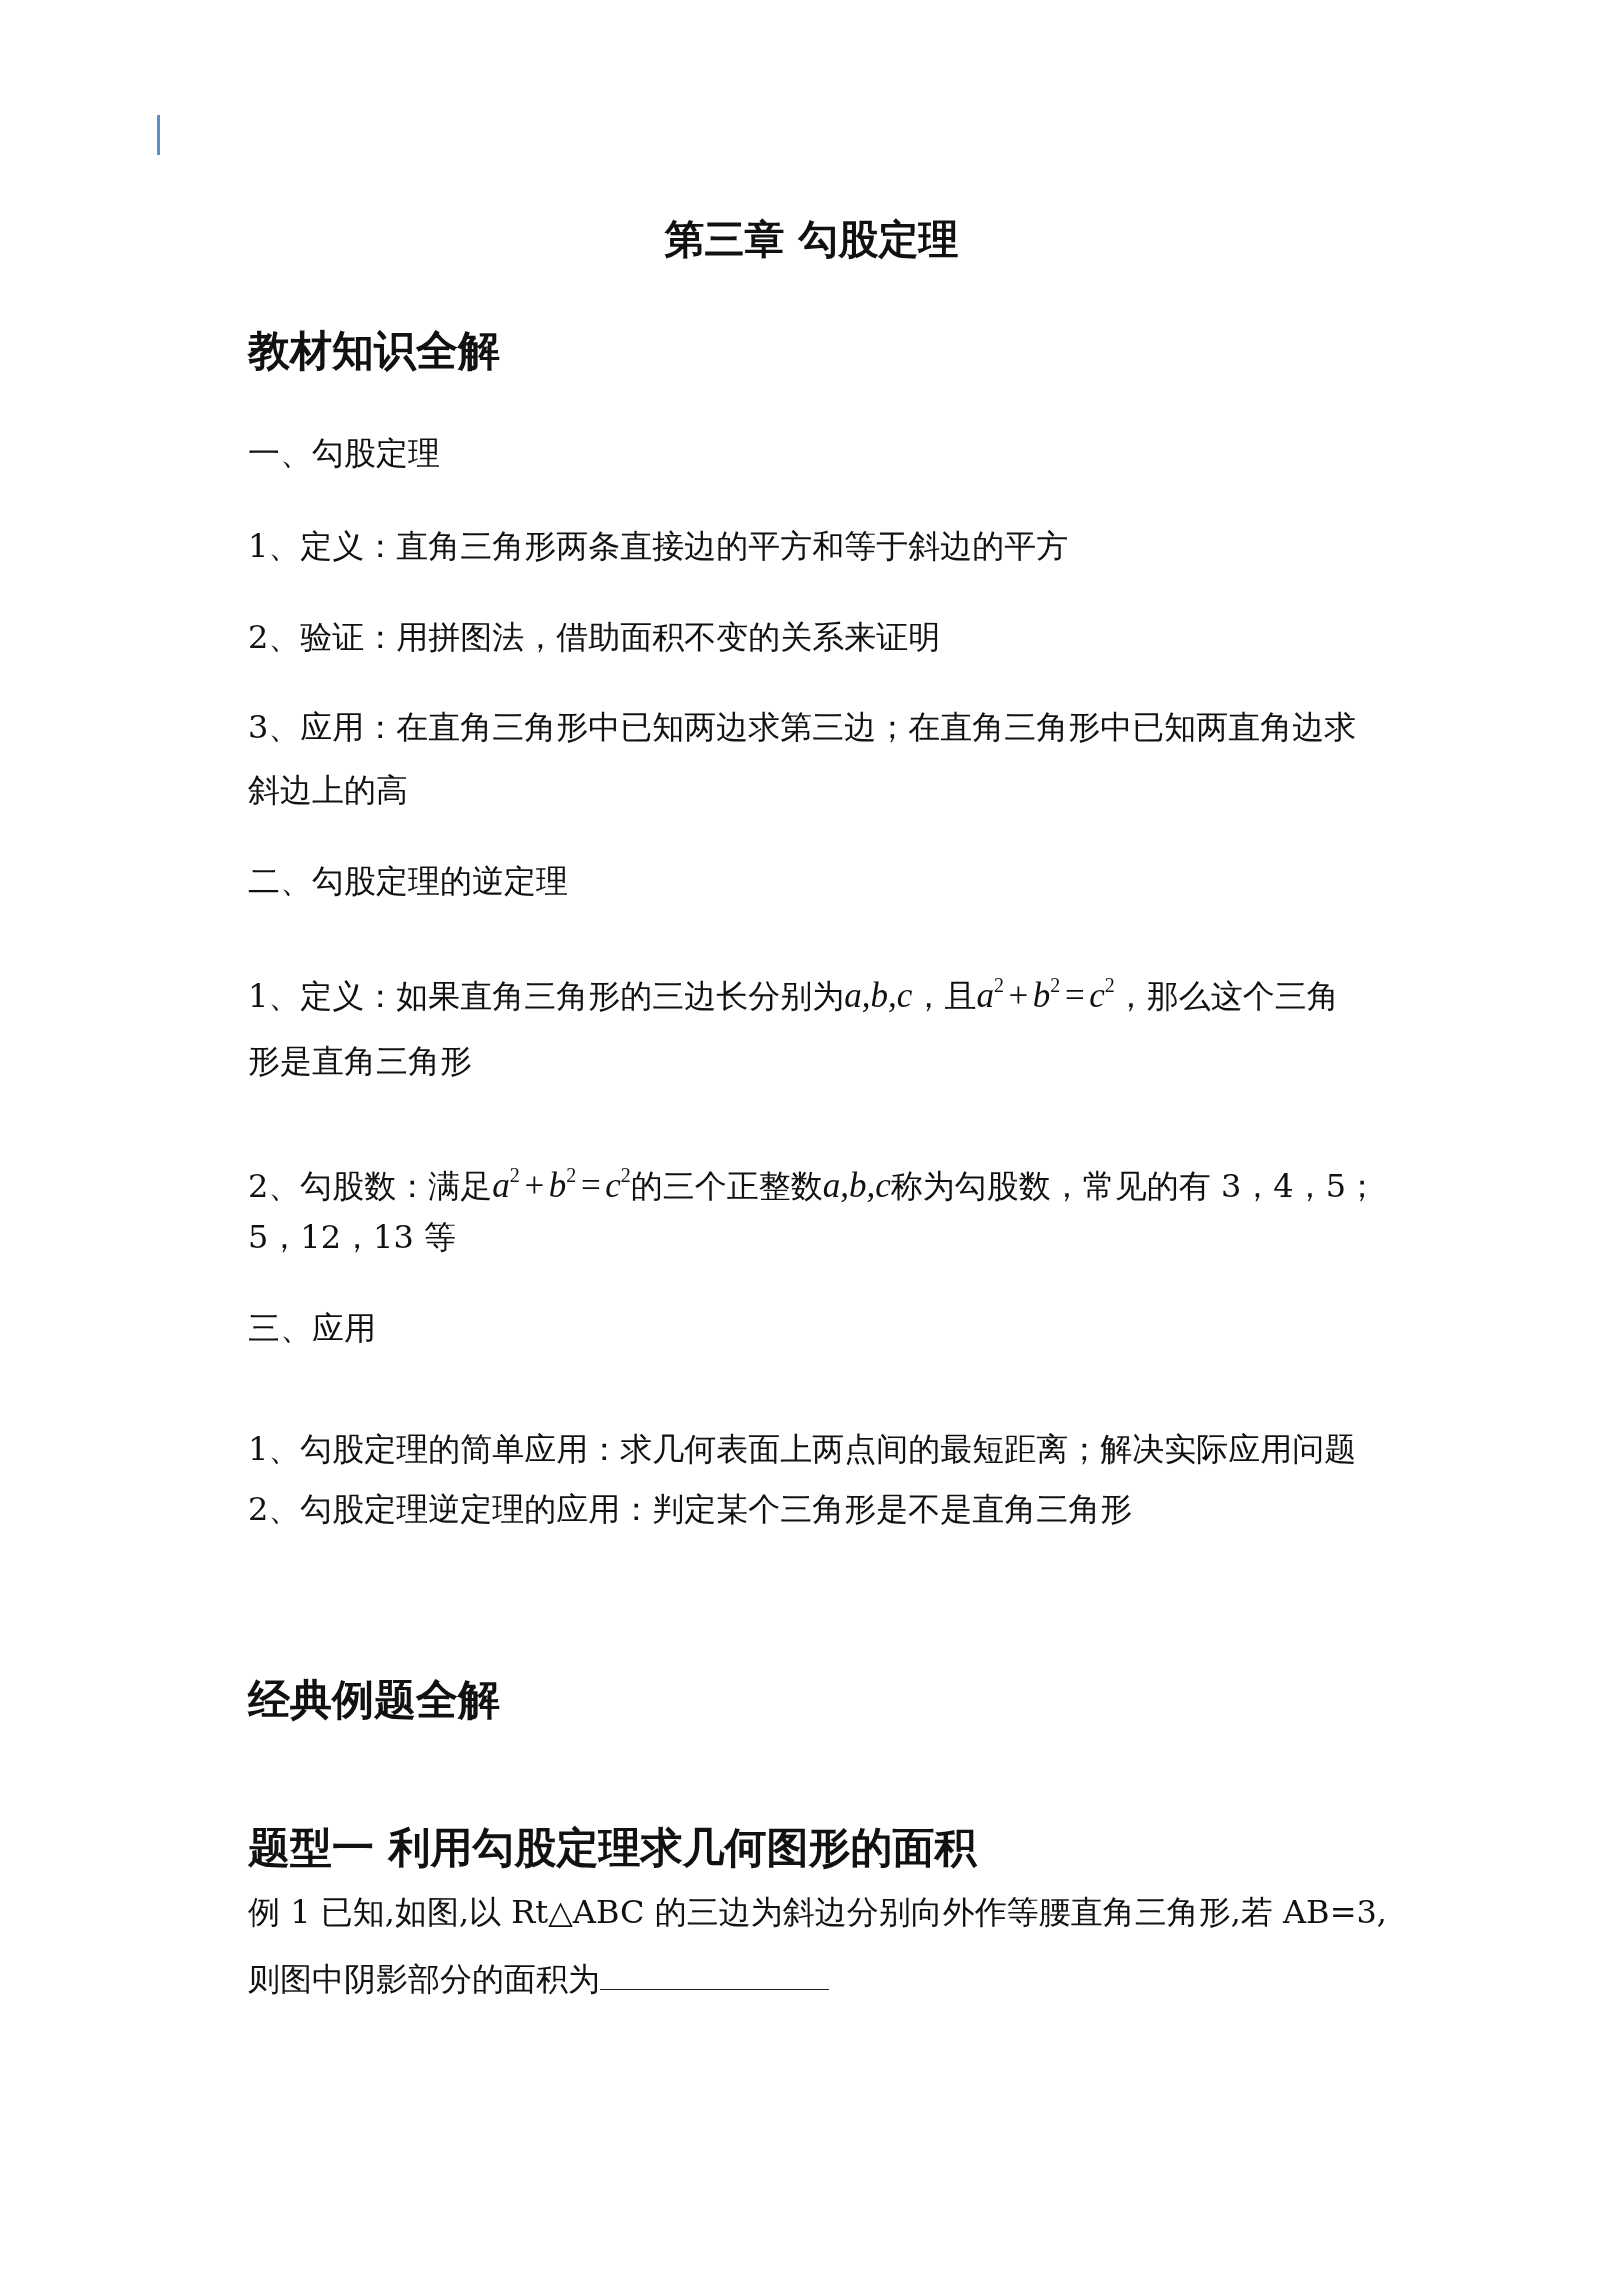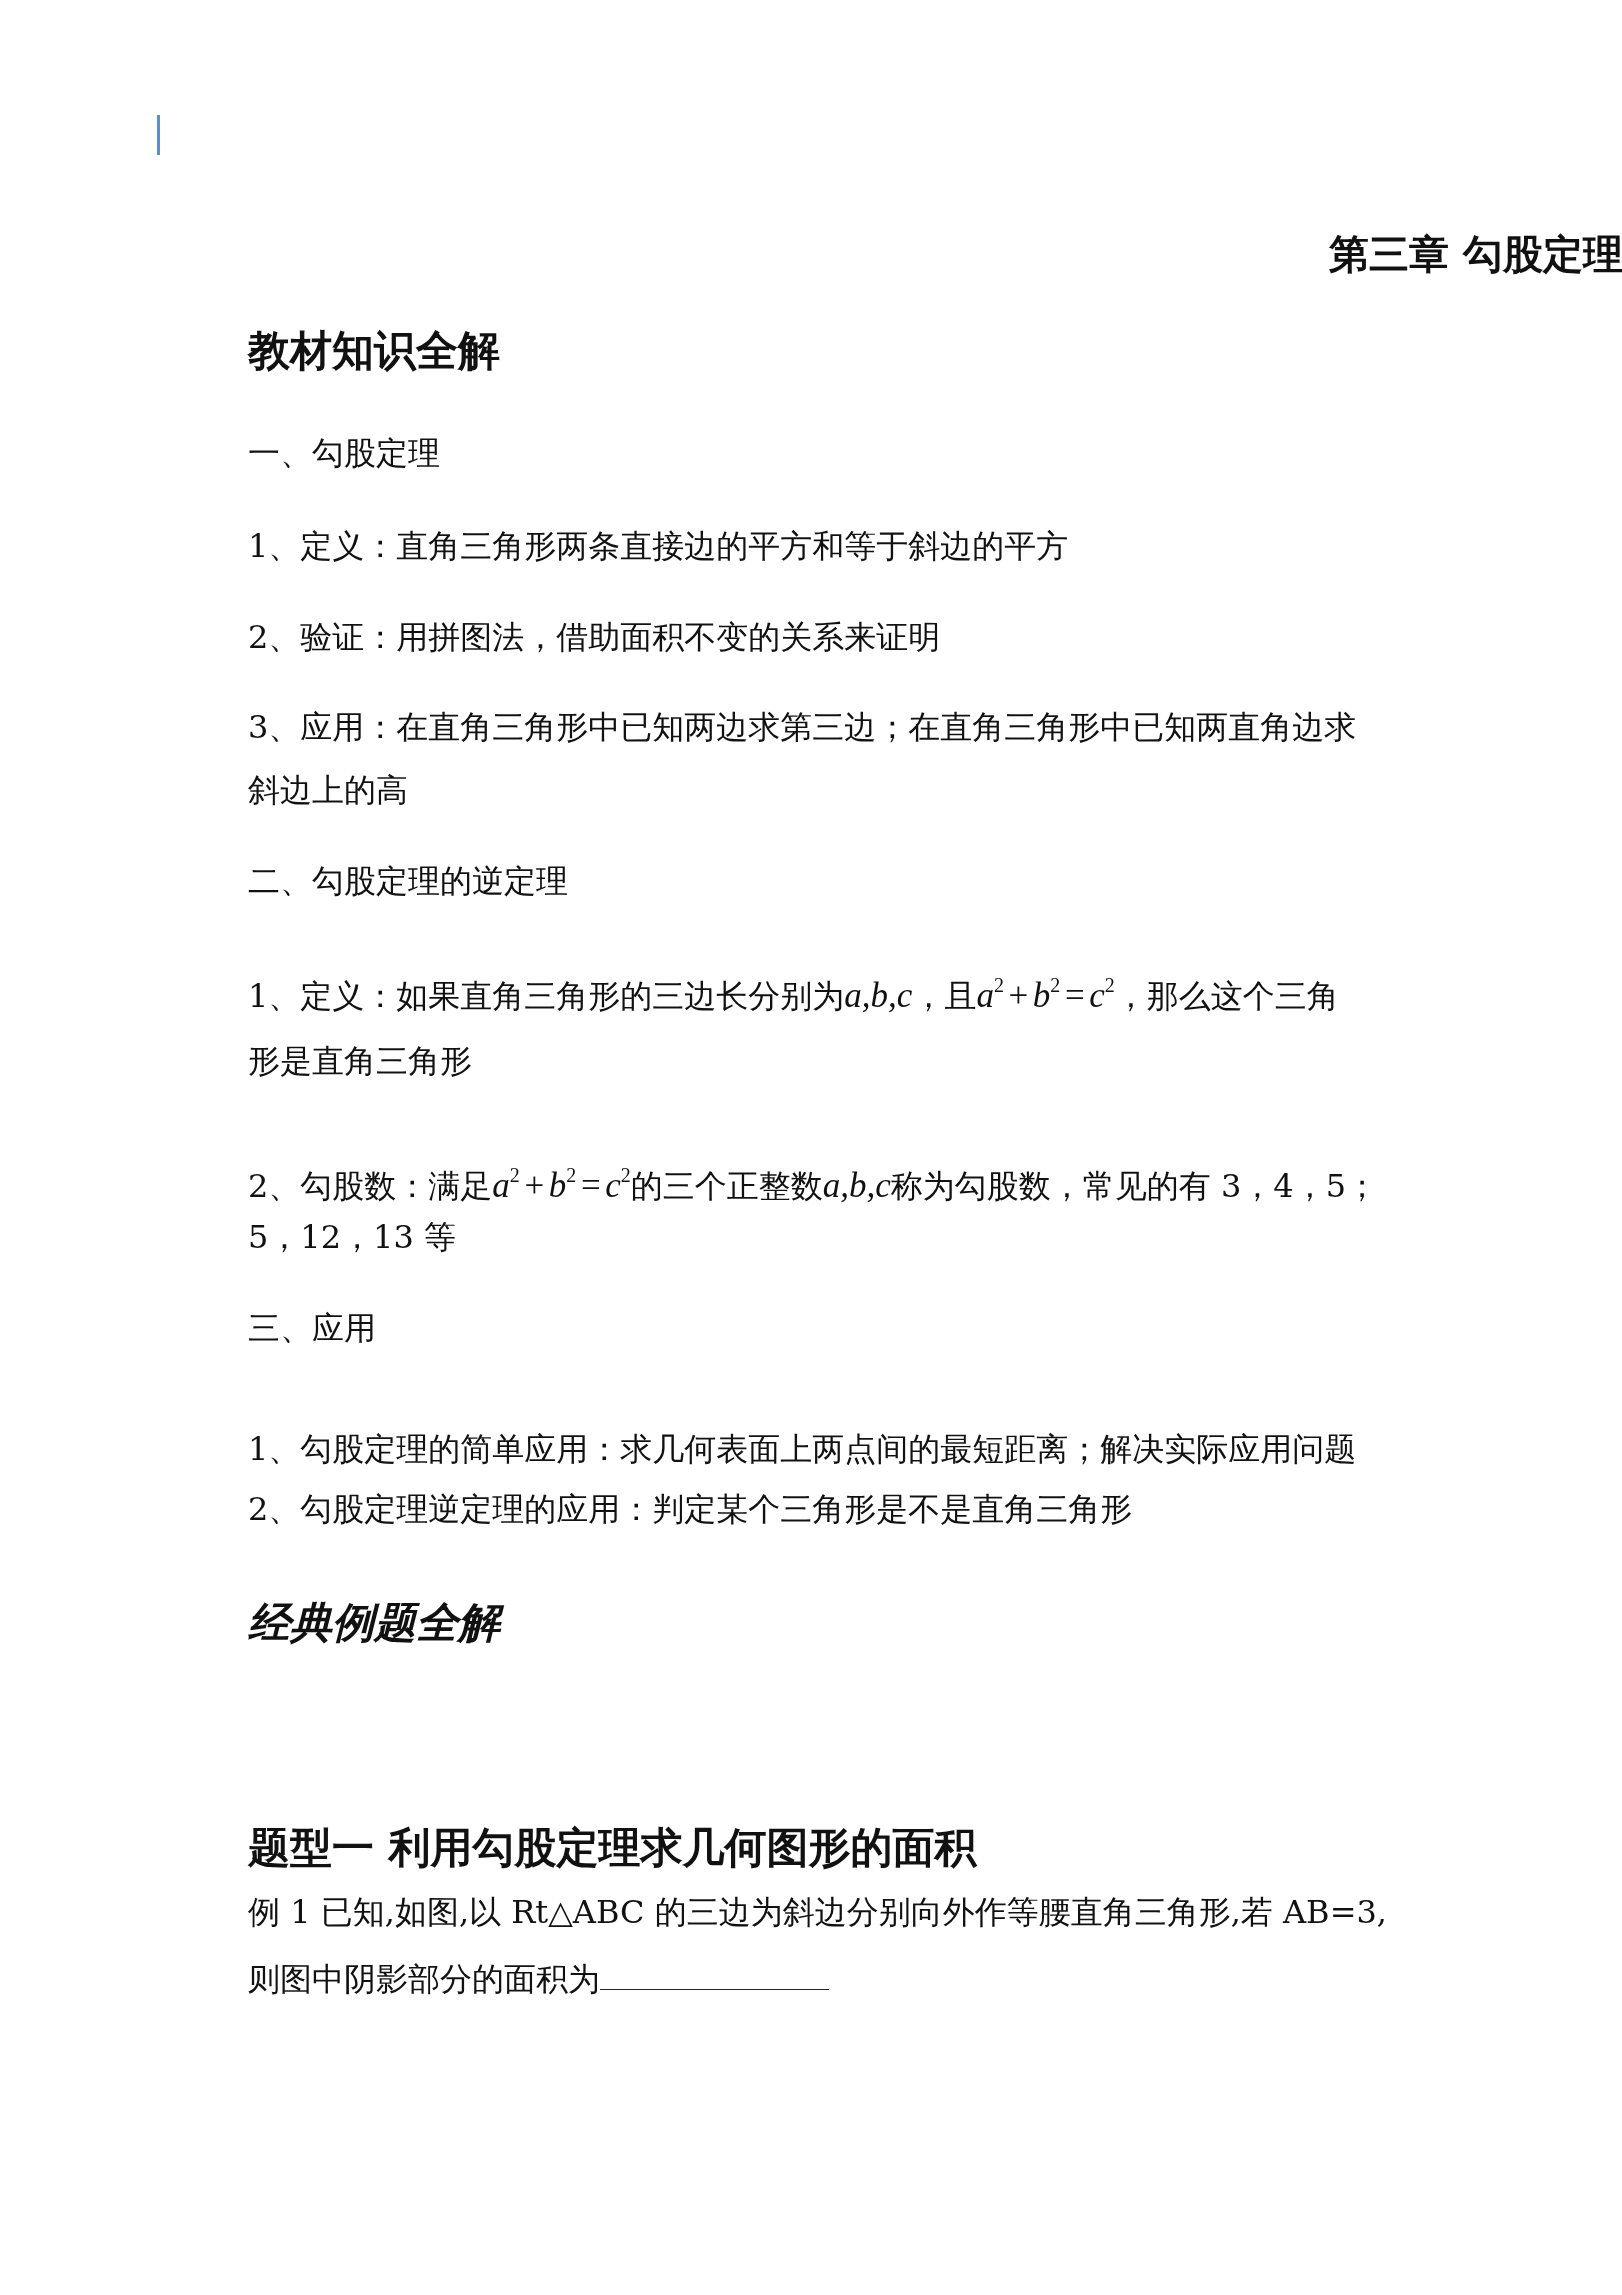--- a/index.html
+++ b/index.html
@@ -14,21 +14,21 @@
   .math { font-family: "Liberation Serif", "DejaVu Serif", serif; font-style: italic; font-size: 35px; }
   .math sup { font-size: 20px; font-style: normal; vertical-align: 15.4px; line-height: 0; }
   .op { font-family: "Liberation Serif", "DejaVu Serif", serif; font-style: normal; font-size: 35px; padding: 0 4.6px; }
   .blank { display: inline-block; width: 229px; border-bottom: 1.5px solid #222; height: 28px; vertical-align: baseline; }
 </style>
 </head>
 <body>
 
 <div class="cursor-bar"></div>
 
-<div class="line h-title" style="top:234px;text-align:right;">第三章  勾股定理</div>
+<div class="line h-title" style="top:219px;">第三章  勾股定理</div>
 
 <div class="line h-section" style="top:330px;">教材知识全解</div>
 
 <div class="line body" style="top:437px;">一、勾股定理</div>
 <div class="line body" style="top:530px;">1、定义：直角三角形两条直接边的平方和等于斜边的平方</div>
 <div class="line body" style="top:621px;">2、验证：用拼图法，借助面积不变的关系来证明</div>
 <div class="line body" style="top:711px;">3、应用：在直角三角形中已知两边求第三边；在直角三角形中已知两直角边求</div>
 <div class="line body" style="top:774px;">斜边上的高</div>
 
 <div class="line body" style="top:865px;text-align:right;">二、勾股定理的逆定理</div>
@@ -40,20 +40,20 @@
 
 <div class="line body" style="top:1168px;">
   <span>2、勾股数：满足</span><span class="math"><span>a</span><sup>2</sup><span class="op">+</span><span>b</span><sup>2</sup><span class="op">=</span><span>c</span><sup>2</sup></span><span>的三个正整数</span><span class="math">a,b,c</span><span>称为勾股数，常见的有 3，4，5；</span>
 </div>
 <div class="line body" style="top:1221px;">5，12，13 等</div>
 
 <div class="line body" style="top:1312px;">三、应用</div>
 <div class="line body" style="top:1403px;margin-top:30px;">1、勾股定理的简单应用：求几何表面上两点间的最短距离；解决实际应用问题</div>
 <div class="line body" style="top:1493px;">2、勾股定理逆定理的应用：判定某个三角形是不是直角三角形</div>
 
-<div class="line h-section" style="top:1602px;font-style:italic;">经典例题全解</div>
+<div class="line h-section" style="top:1679px;">经典例题全解</div>
 <div class="line h-sub" style="top:1791px;margin-top:36px;">题型一  利用勾股定理求几何图形的面积</div>
 
 <div class="line body" style="top:1896px;text-align:center;">例 1  已知,如图,以 Rt△ABC 的三边为斜边分别向外作等腰直角三角形,若 AB=3,</div>
 <div class="line body" style="top:1961px;">
   <span>则图中阴影部分的面积为</span><span class="blank"></span>
 </div>
 
 
 </body></html>

